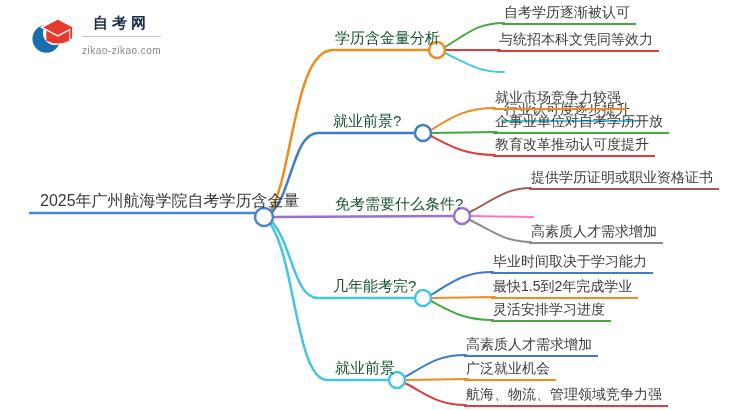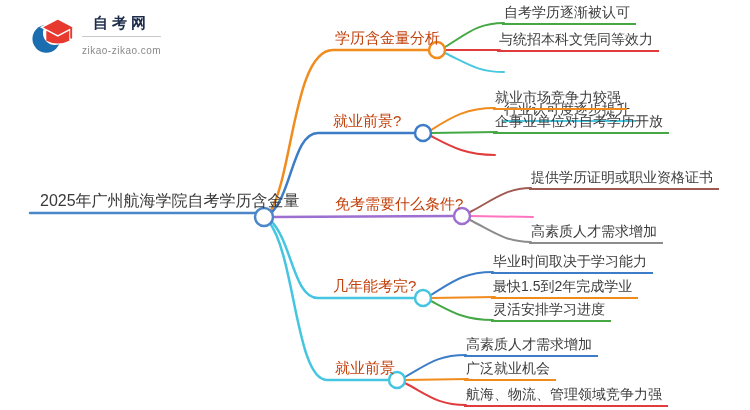--- a/index.html
+++ b/index.html
@@ -3,21 +3,21 @@
 <meta charset="utf-8">
 <style>
   html,body{margin:0;padding:0;background:#ffffff;}
   .canvas{
     position:relative;width:750px;height:410px;overflow:hidden;background:#ffffff;
     font-family:Liberation Sans, sans-serif;
   }
   svg.wires{position:absolute;left:0;top:0;}
   .label{position:absolute;white-space:nowrap;color:#3d3d3d;}
   .root-label{font-size:16px;line-height:20px;color:#3a3a3a;letter-spacing:0px;}
-  .branch-label{font-size:15px;line-height:20px;color:#c2410c;}
+  .branch-label{font-size:15px;line-height:20px;color:#14532d;}
   .leaf-label{
     font-size:14px;line-height:20px;color:#3c3c3c;
     border-bottom:2px solid #c2410c;padding:0 6px 1px 2px;
   }
   .logo{position:absolute;left:30px;top:13px;display:flex;align-items:center;cursor:pointer;}
   .logo-text{margin-left:6px;}
   .logo-title{
     font-size:15px;font-weight:bold;color:#1c2b4a;letter-spacing:4px;
     text-align:center;padding:0 2px 3px 2px;
   }
@@ -89,20 +89,21 @@
   <div class="label branch-label" style="left:335px;top:194px;">免考需要什么条件?</div>
   <div class="label branch-label" style="left:333px;top:276px;">几年能考完?</div>
   <div class="label branch-label" style="left:335px;top:358px;">就业前景</div>
 
   <div class="label leaf-label" style="left: 502px; top: 2px; border-bottom-color: rgb(69, 168, 69);">自考学历逐渐被认可</div>
   <div class="label leaf-label" style="left: 497px; top: 29px; border-bottom-color: rgb(224, 60, 60);">与统招本科文凭同等效力</div>
   <div class="label leaf-label" style="left: 502px; top: 51px; border-bottom-color: rgb(74, 200, 224); margin-top: 48px;">行业认可度逐步提升</div>
 
   <div class="label leaf-label" style="left: 493px; top: 87px; border-bottom-color: rgb(240, 140, 30);">就业市场竞争力较强</div>
   <div class="label leaf-label" style="left: 493px; top: 111px; border-bottom-color: rgb(69, 168, 69);">企事业单位对自考学历开放</div>
+  <div class="label leaf-label" style="left: 493px; top: 134px; border-bottom-color: rgb(224, 60, 60);">教育改革推动认可度提升</div>
 
   <div class="label leaf-label" style="left: 529px; top: 167px; border-bottom-color: rgb(160, 90, 82);">提供学历证明或职业资格证书</div>
   <div class="label leaf-label" style="left: 529px; top: 221px; border-bottom-color: rgb(140, 140, 140);">高素质人才需求增加</div>
 
   <div class="label leaf-label" style="left: 491px; top: 251px; border-bottom-color: rgb(61, 125, 200);">毕业时间取决于学习能力</div>
   <div class="label leaf-label" style="left: 491px; top: 276px; border-bottom-color: rgb(240, 140, 30);">最快1.5到2年完成学业</div>
   <div class="label leaf-label" style="left: 491px; top: 299px; border-bottom-color: rgb(69, 168, 69);">灵活安排学习进度</div>
 
   <div class="label leaf-label" style="left: 464px; top: 334px; border-bottom-color: rgb(61, 125, 200);">高素质人才需求增加</div>
   <div class="label leaf-label" style="left: 464px; top: 358px; border-bottom-color: rgb(240, 140, 30);">广泛就业机会</div>

